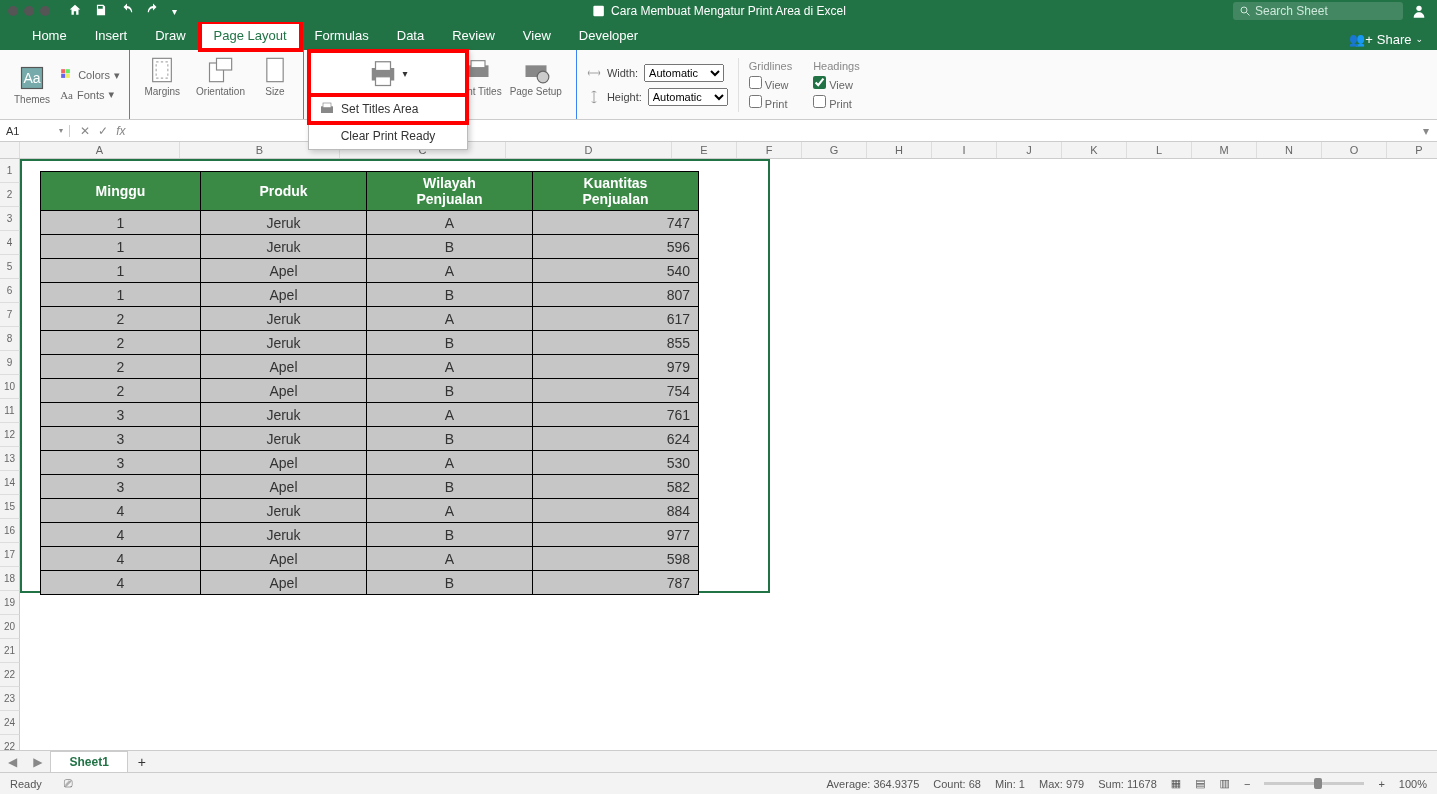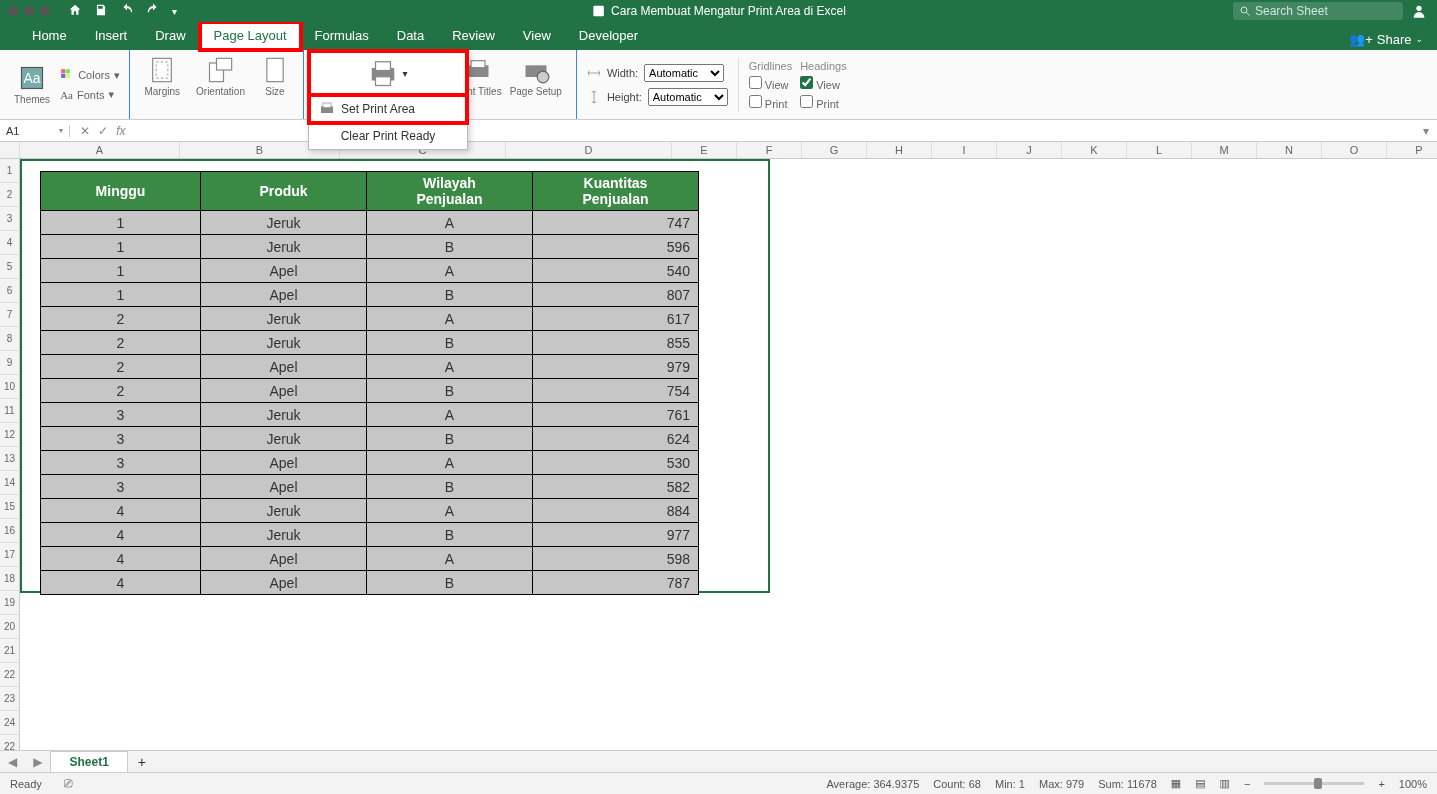--- a/index.html
+++ b/index.html
@@ -75,21 +75,21 @@
 .status-bar .right { margin-left: auto; display: flex; align-items: center; gap: 14px; }
 .zoom-slider { width: 100px; height: 3px; background: #ccc; position: relative; }
 .zoom-slider::after { content: ''; position: absolute; left: 50%; top: -4px; width: 8px; height: 11px; background: #888; border-radius: 2px; }
 
 select.auto { font-size: 11px; width: 80px; height: 18px; }
 input[type=checkbox]{ accent-color: #217346; }
 
 .ribbon .big-icon { width: 28px; height: 28px; }
 .scale-group { display:flex; flex-direction:column; gap:6px; padding:6px 10px; border-right:1px solid #e0e0e0;}
 .scale-row{display:flex;align-items:center;gap:6px;font-size:11px;color:#444;}
-.sheet-options{display:flex;gap:8px;padding:6px 10px;font-size:11px;}
+.sheet-options{display:flex;gap:21px;padding:6px 10px;font-size:11px;}
 .sheet-options .col{display:flex;flex-direction:column;gap:4px;}
 .sheet-options .hdr{color:#888;}
 </style>
 </head>
 <body>
 
 <div class="title-bar">
   <div class="traffic">
       <span></span>
       <span></span>
@@ -259,21 +259,21 @@
         <rect x="6" y="3" width="12" height="7" fill="#fff" stroke="#888"></rect>
         <rect x="6" y="15" width="12" height="7" fill="#fff" stroke="#888"></rect>
       </svg>
     <span style="font-size:10px;margin-left:4px;">▾</span>
   </div>
   <div class="menu-item red-box">
     <svg width="16" height="16" viewBox="0 0 24 24">
         <rect x="3" y="8" width="18" height="10" fill="#888"></rect>
         <rect x="6" y="3" width="12" height="7" fill="#fff" stroke="#888"></rect>
       </svg>
-    <span>Set Print Area</span>
+    <span>Set Titles Area</span>
   </div>
   <div class="menu-item" style="justify-content:center;">
     <span>Clear Print Ready</span>
   </div>
 </div>
 
 <div class="formula-bar">
   <div class="name-box">
       <span>A1</span>
       <span style="font-size:8px;color:#888;">▾</span>

